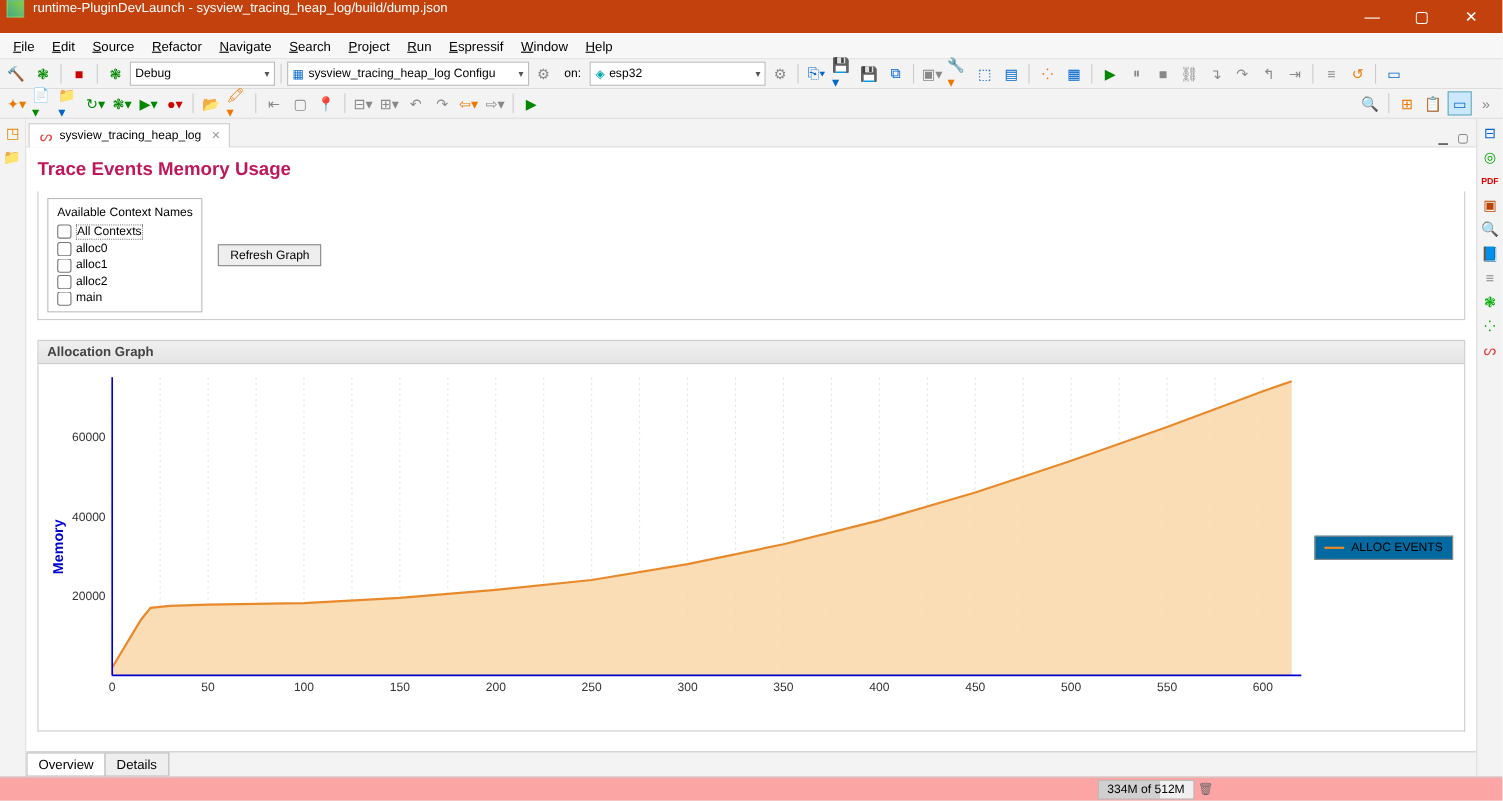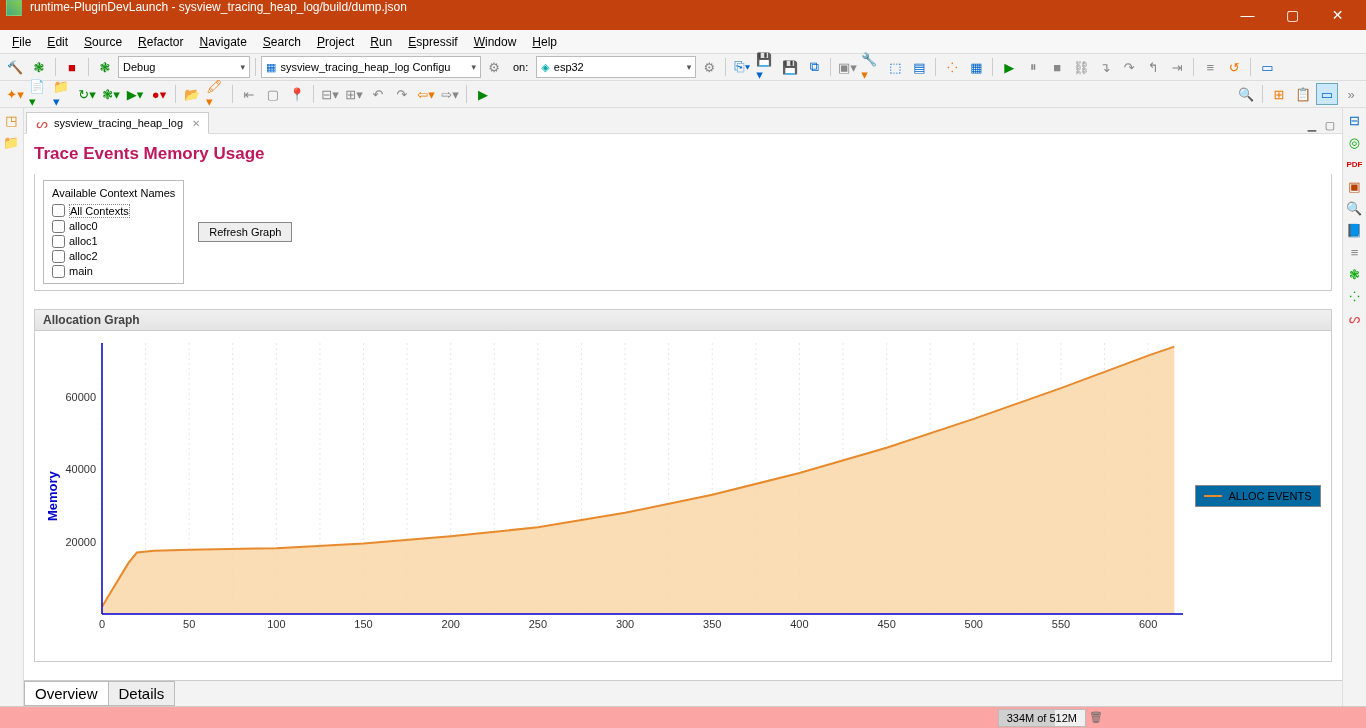--- a/index.html
+++ b/index.html
@@ -62,21 +62,21 @@
 .chart-wrap { flex: 1; display: flex; flex-direction: column; }
 .chart-title { color: #0000cc; font-weight: bold; font-size: 16px; text-align: center; padding: 4px 0 2px 0; }
 .chart-row { flex: 1; display: flex; align-items: stretch; }
 .y-label { writing-mode: vertical-rl; transform: rotate(180deg); color: #0000cc; font-weight: bold; font-size: 13px; text-align: center; padding: 0 2px; }
 .chart-svg { flex: 1; }
 .legend { width: 130px; display: flex; align-items: center; justify-content: center; }
 .legend-box { border: 1px solid #888; background: #0369a1; padding: 4px 8px; display: flex; align-items: center; gap: 6px; font-size: 11px; }
 .legend-swatch { width: 18px; height: 2px; background: #e88a2c; }
 
 .bottom-tabs { border-top: 1px solid #ccc; background: #f3f3f3; display: flex; }
-.bottom-tabs .btab { padding: 3px 10px; border: 1px solid #bbb; background: #fff; font-size: 15px; cursor: pointer; margin-right: -1px; }
+.bottom-tabs .btab { padding: 3px 10px; border: 1px solid #bbb; background: #fff; font-size: 12px; cursor: pointer; margin-right: -1px; }
 .bottom-tabs .btab.inactive { background: #eee; }
 
 
 .statusbar { height: 22px; background: #fca5a5; border-top: 1px solid #ccc; display: flex; align-items: center; font-size: 11px; }
 .statusbar .spacer { flex: 1; }
 .statusbar .heap { background: linear-gradient(to right, #d0d0d0 65%, #f0f0f0 65%); padding: 2px 8px; border: 1px solid #bbb; }
 .statusbar .trash { width: 20px; text-align: center; cursor: pointer; color: #666; }
 </style>
 </head>
 <body>

